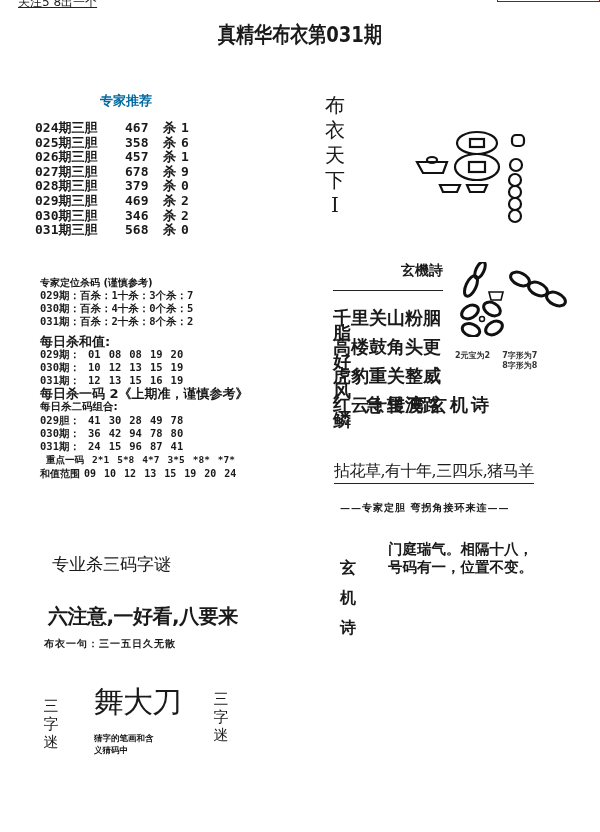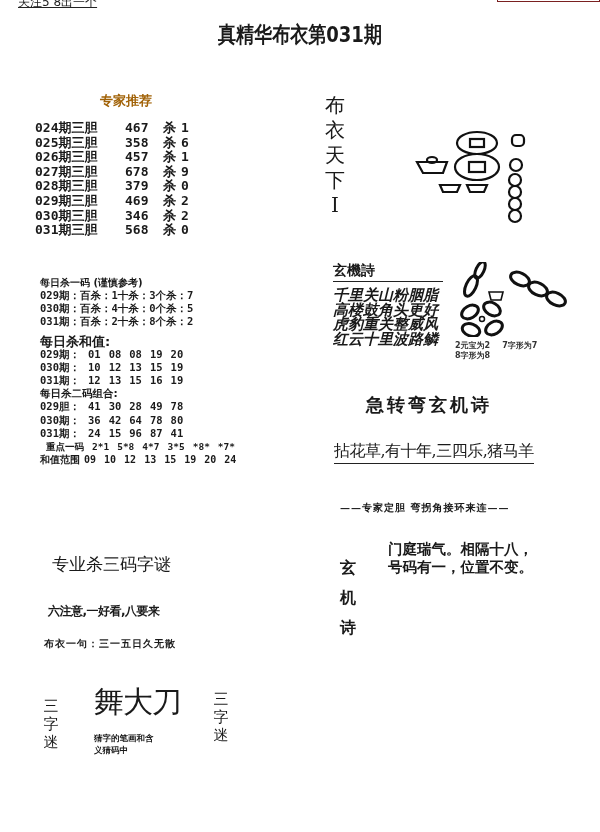--- a/index.html
+++ b/index.html
@@ -8,57 +8,57 @@
   .abs { position:absolute; }
   .sans { font-family:"DejaVu Sans","Liberation Sans",sans-serif; }
   .serif { font-family:"DejaVu Serif","Liberation Serif",serif; }
   .mono { font-family:"DejaVu Sans Mono","Liberation Mono",monospace; }
 
   #corner-note { left:18px; top:-6px; font-size:12px; text-decoration:underline; color:#222; white-space:nowrap; }
   #corner-box { left:497px; top:-2px; width:103px; height:4px; border:1px solid #7a2020; border-top:none; }
   #main-title { left:0; width:600px; top:20px; text-align:center; font-size:22px; font-weight:bold; letter-spacing:0px; transform:scaleX(0.82); }
 
   
-  #expert-title { left:100px; top:92px; font-size:13px; font-weight:bold; color:#a16207; }
+  #expert-title { left:100px; top:92px; font-size:13px; font-weight:bold; color:#0369a1; }
   #expert-list { left:35px; top:121px; font-size:13px; line-height:14.6px; font-weight:bold; }
   .er { display:flex; white-space:nowrap; }
   .er .c1 { width:90px; }
   .er .c2 { width:38px; }
   .er .c3 { width:18px; }
 
   #pos-kill { left:40px; top:276px; font-size:10.5px; line-height:13px; font-weight:bold; white-space:nowrap; }
   #pos-kill .h { font-size:10px; }
   #pos-kill .h2 { font-size:13px; margin-top:7px; }
   .numrow { display:flex; }
   .numrow span { margin-right:8px; }
 
   #daily-kill { left:40px; top:387px; font-size:10.5px; line-height:13.3px; font-weight:bold; white-space:nowrap; }
   #daily-kill .h { font-size:13px; }
 
   
   #buyi-vert { left:323px; top:93px; font-size:20px; line-height:25px; width:24px; text-align:center; color:#1a1a1a; }
   #coins { left:415px; top:125px; width:120px; height:100px; }
 
   #poem-box { left:333px; top:262px; width:110px; }
-  #poem-title { text-align:left; font-size:14px; font-weight:bold; border-bottom:1.5px solid #222; padding-bottom:1px; }
-  #poem-lines { font-size:15px; line-height:14.5px; font-weight:bold; margin-top:6px;font-style:italic; }
+  #poem-title { text-align:right; font-size:14px; font-weight:bold; border-bottom:1.5px solid #222; padding-bottom:10px; }
+  #poem-lines { font-size:18px; line-height:14.5px; font-weight:bold; margin-top:20px; }
   #beads { left:458px; top:262px; width:120px; height:75px; }
-  #bead-note { left:455px; top:341px; font-size:8px; line-height:10px; white-space:nowrap; font-weight:bold; color:#333; }
+  #bead-note { left:455px; top:351px; font-size:8px; line-height:10px; white-space:nowrap; font-weight:bold; color:#333;text-align:right; }
   #bead-note span { margin-right:12px; }
 
   #hairpin-title { left:366px; top:393px; font-size:18px; font-weight:bold; letter-spacing:3px; }
-  #hairpin-poem { left:334px; top:441px; font-size:16px; border-bottom:1.5px solid #222; padding-bottom:1px; letter-spacing:-0.5px; white-space:nowrap; }
+  #hairpin-poem { left:334px; top:461px; font-size:16px; border-bottom:1.5px solid #222; padding-bottom:1px; letter-spacing:-0.5px; white-space:nowrap; }
   #expert-bar { left:340px; top:501px; font-size:10px; font-weight:bold; white-space:nowrap; letter-spacing:1px; }
 
   #xuanji-vert { left:338px; top:553px; font-size:16px; line-height:30px; font-weight:bold; width:20px; text-align:center; }
   #xuanji-text { left:388px; top:540px; font-size:14.5px; line-height:18px; font-weight:bold; white-space:nowrap;font-family:Liberation Serif, serif; }
 
   
   #riddle-title { left:52px; top:553px; font-size:17px; letter-spacing:0px; }
-  #riddle-main { left:48px; top:603px; font-size:12px; font-weight:bold; white-space:nowrap; letter-spacing:-0.5px; }
+  #riddle-main { left:48px; top:603px; font-size:20px; font-weight:bold; white-space:nowrap; letter-spacing:-0.5px; }
   #buyi-line { left:44px; top:637px; font-size:10px; font-weight:bold; white-space:nowrap; letter-spacing:1px; }
 
   #sanzi-left { left:42px; top:697px; font-size:15px; line-height:18px; width:18px; text-align:center; }
   #sanzi-right { left:212px; top:690px; font-size:15px; line-height:18px; width:18px; text-align:center; }
   #wudadao { left:94px; top:682px; font-size:30px; letter-spacing:-1px; }
   #wudadao-hint { left:94px; top:732px; font-size:8.5px; line-height:12px; font-weight:bold; width:60px; }
 </style>
 </head>
 <body>
 
@@ -112,21 +112,21 @@
     </div>
   <div class="er">
       <span class="c1">031期三胆</span>
       <span class="c2">568</span>
       <span class="c3">杀</span>
       <span>0</span>
     </div>
 </div>
 
 <div id="pos-kill" class="abs mono">
-  <div class="h sans">每日杀一码 (谨慎参考)</div>
+  <div class="h sans">专家定位杀码 (谨慎参考)</div>
   <div>029期：百杀：1十杀：3个杀：7</div>
   <div>030期：百杀：4十杀：0个杀：5</div>
   <div>031期：百杀：2十杀：8个杀：2</div>
   <div class="h2 sans">每日杀和值:</div>
   <div class="numrow">
       <span>029期：</span>
       <span>01</span>
       <span>08</span>
       <span>08</span>
       <span>19</span>
@@ -144,34 +144,35 @@
       <span>031期：</span>
       <span>12</span>
       <span>13</span>
       <span>15</span>
       <span>16</span>
       <span>19</span>
     </div>
 </div>
 
 <div id="daily-kill" class="abs mono">
+  <div class="h sans">每日杀一码 2《上期准，谨慎参考》</div>
   <div class="sans">每日杀二码组合:</div>
   <div class="numrow">
       <span>029胆：</span>
       <span>41</span>
       <span>30</span>
       <span>28</span>
       <span>49</span>
       <span>78</span>
     </div>
   <div class="numrow">
       <span>030期：</span>
       <span>36</span>
       <span>42</span>
-      <span>64</span>
+      <span>94</span>
       <span>78</span>
       <span>80</span>
     </div>
   <div class="numrow">
       <span>031期：</span>
       <span>24</span>
       <span>15</span>
       <span>96</span>
       <span>87</span>
       <span>41</span>

